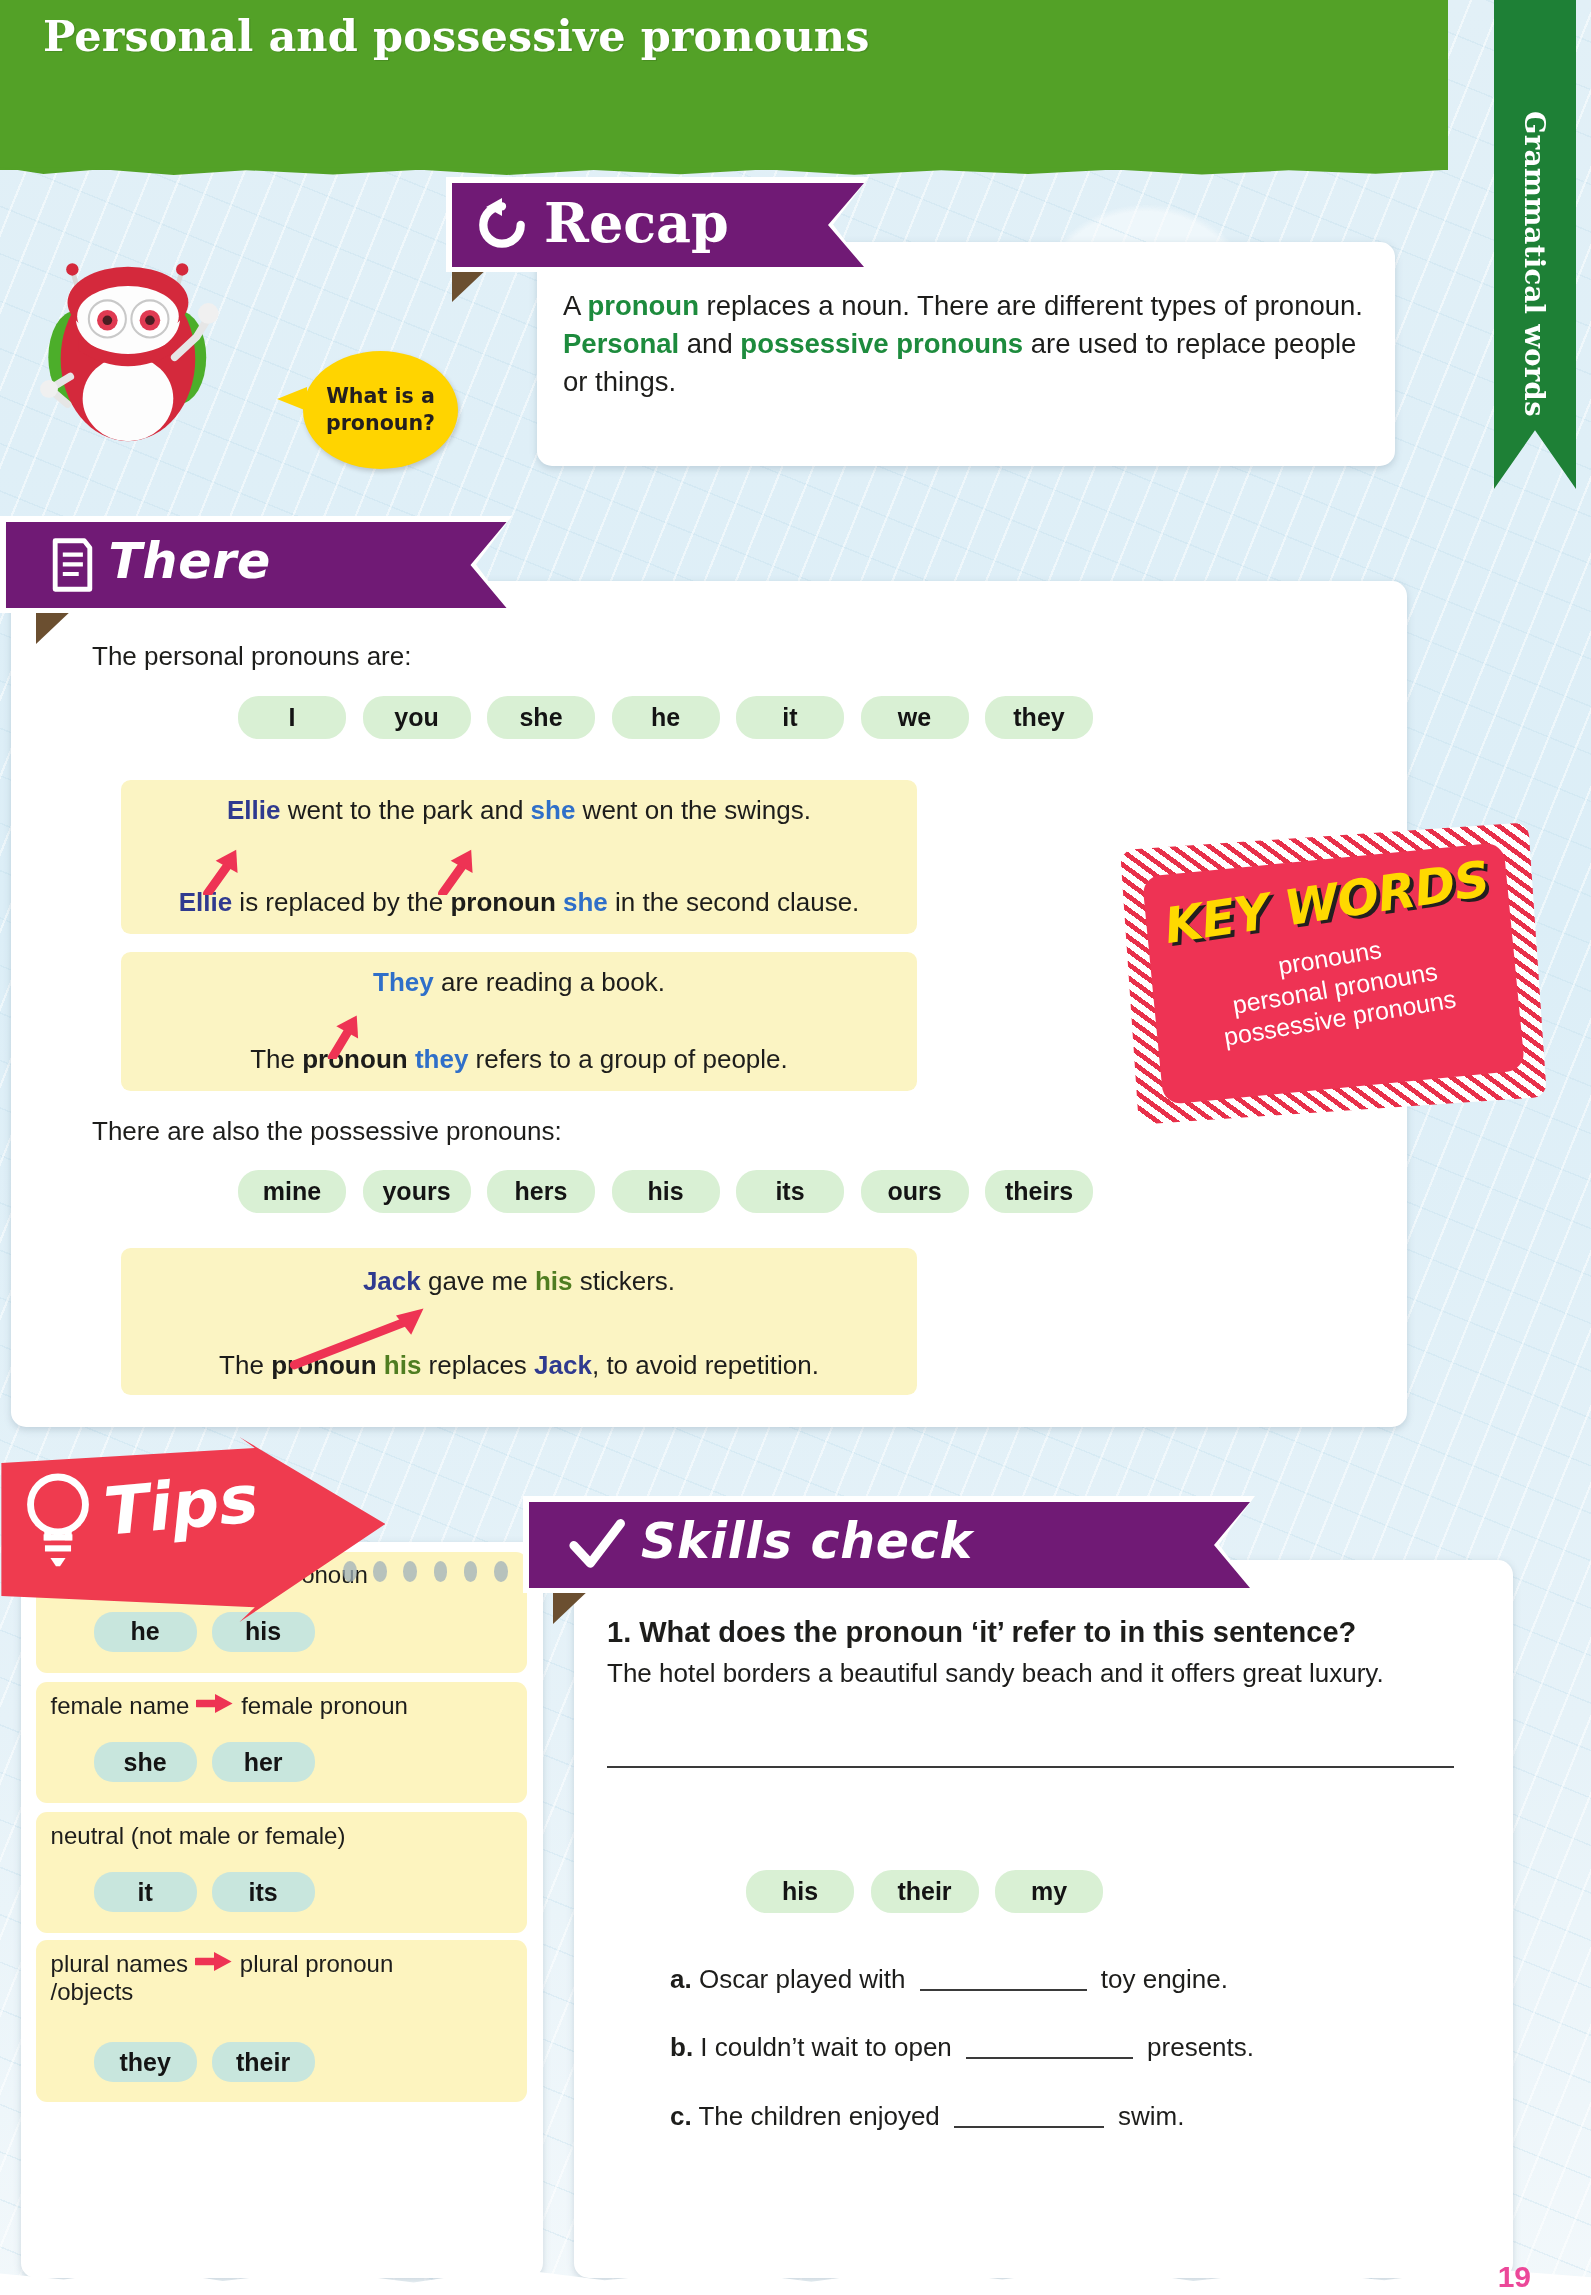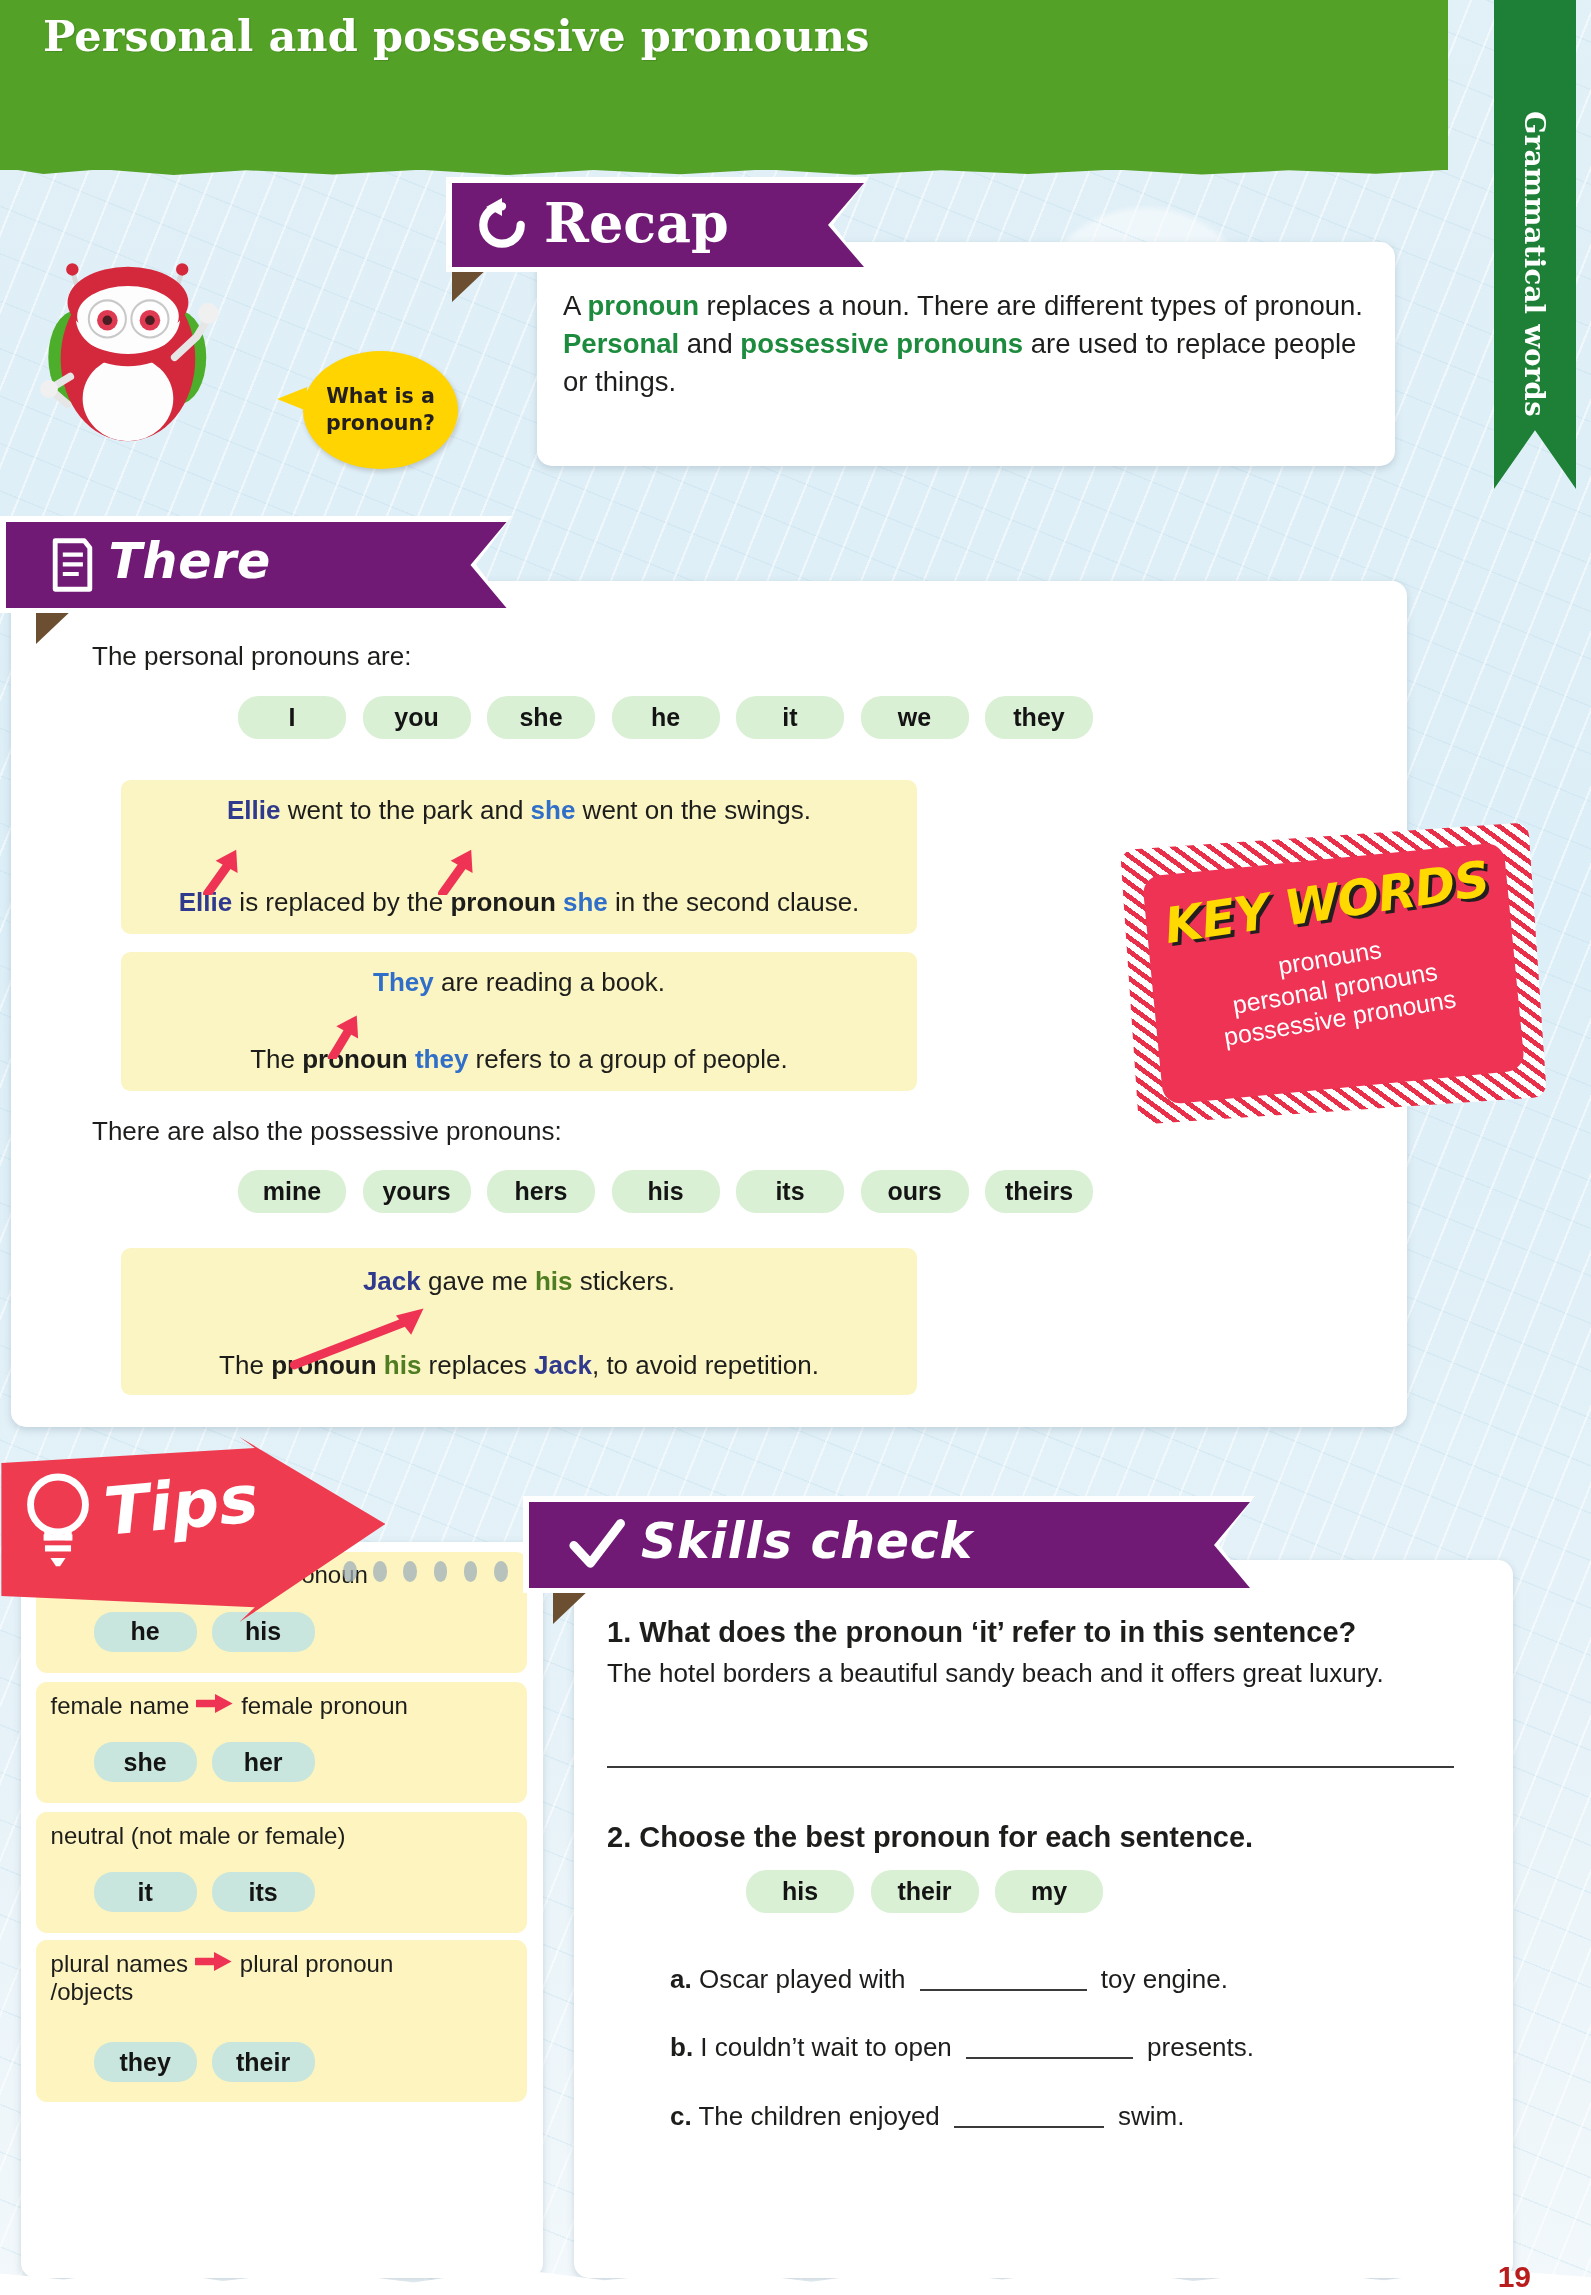--- a/index.html
+++ b/index.html
@@ -394,21 +394,21 @@
     z-index: 20;
     clip-path: polygon(0 100%, 0 42%, 4% 58%, 9% 30%, 14% 62%, 20% 34%, 26% 66%,
                        32% 28%, 38% 60%, 45% 32%, 51% 64%, 57% 30%, 63% 58%,
                        69% 26%, 75% 62%, 81% 34%, 87% 60%, 93% 28%, 100% 52%,
                        100% 100%);
   }
   #page-number {
     position: absolute;
     right: 60px; bottom: 1.4px;
     font-size: 30px; font-weight: 700;
-    color: #b91c1c;
+    color: #ec4899;
     z-index: 21;
     text-align: center;
   }
 </style>
 </head>
 <body>
 
 <div id="page"></div>
 
 <div id="title-band">
@@ -638,21 +638,20 @@
     <path d="M44 134 L66 134 L58 146 L52 146 Z" fill="#ffffff"></path>
   </svg>
   <div id="tips-label">Tips</div>
 </div>
 
 <div id="skills-card" class="card">
   <div class="q-title" style="left:33px; top:56px; width:879px;">1. What does the pronoun ‘it’ refer to in this sentence?</div>
   <div class="q-body" style="left:33px; top:97px; width:837px;">The hotel borders a beautiful sandy beach and it offers great luxury.</div>
   <div class="answer-rule" style="left:33px; top:206px; width:847px;"></div>
 
-  <div class="q-title" style="left:33px; top:261px; width:879px;">2. Choose the best pronoun for each sentence.</div>
   <div class="pill-row" id="q2-options" style="left:172px; top:310px;">
       <div class="pill">his</div>
       <div class="pill">their</div>
       <div class="pill">my</div>
     </div>
 
   <div id="q2-items">
       <div class="q-item" style="left: 96px; top: 404px;"><b>a.</b><span> Oscar played with </span><span class="blank "></span><span> toy engine.</span></div>
       <div class="q-item" style="left: 96px; top: 472px;"><b>b.</b><span> I couldn’t wait to open </span><span class="blank "></span><span> presents.</span></div>
       <div class="q-item" style="left: 96px; top: 541px;"><b>c.</b><span> The children enjoyed </span><span class="blank short"></span><span> swim.</span></div>

